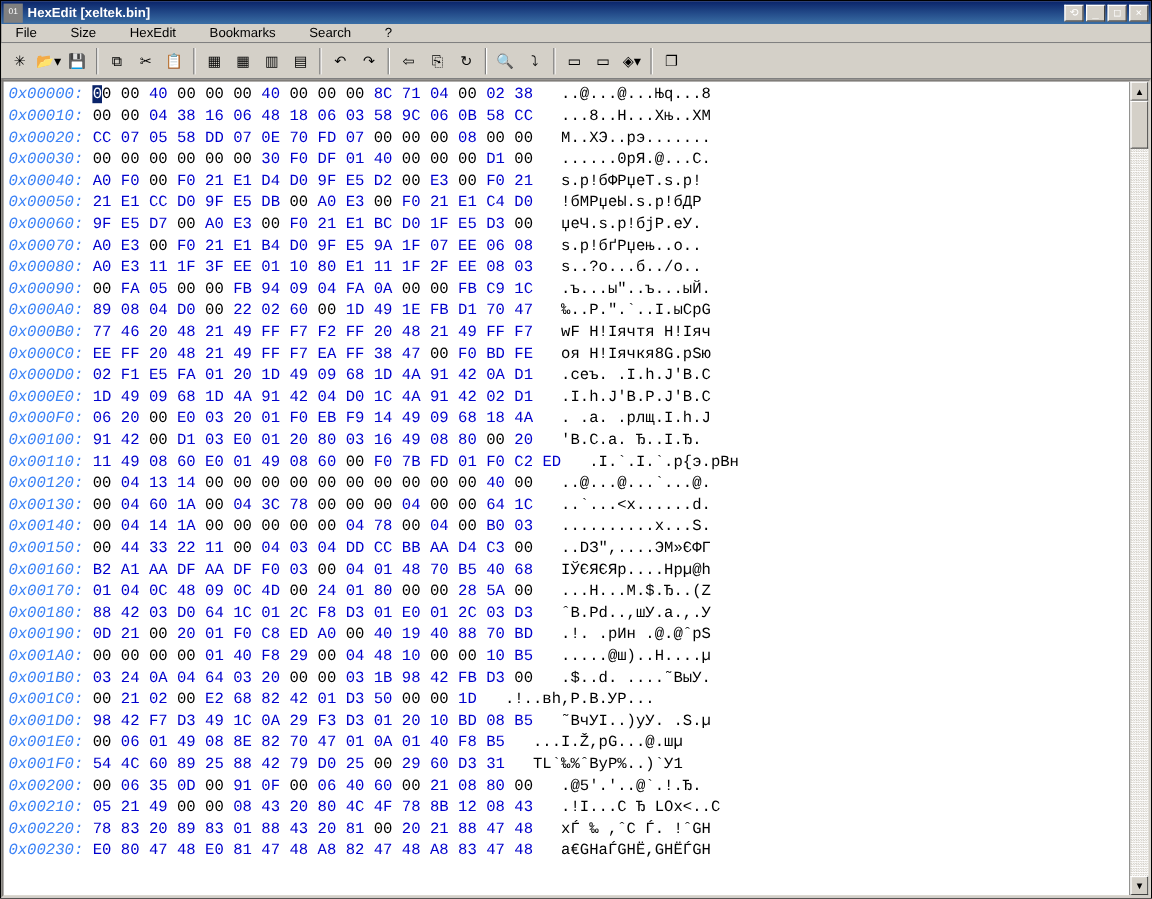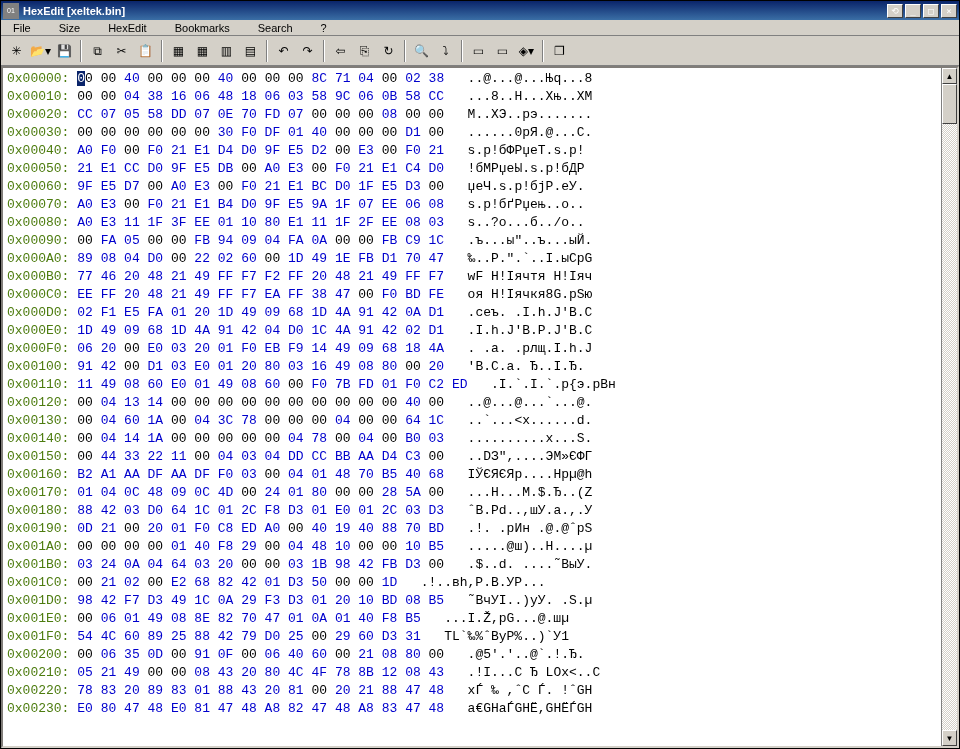--- a/index.html
+++ b/index.html
@@ -10,21 +10,21 @@
 .titlebar-text { flex:1; font-weight:bold; }
 .titlebar-btns { display:flex; gap:2px; }
 .tbtn { width:16px; height:14px; background:#d4d0c8; border:1px solid #fff; border-right-color:#404040; border-bottom-color:#404040; font-size:9px; display:flex; align-items:center; justify-content:center; font-family:monospace; cursor:pointer; }
 .menubar { height:16px; display:flex; align-items:center; padding:0 4px; gap:12px; border-bottom:1px solid #808080; }
 .menu-item { padding:2px 8px; cursor:pointer; }
 .toolbar { height:30px; display:flex; align-items:center; padding:2px 4px; gap:1px; border-bottom:1px solid #808080; background:#d4d0c8; }
 .tool-btn { width:23px; height:22px; border:1px solid transparent; display:flex; align-items:center; justify-content:center; cursor:pointer; font-size:12px; }
 .tool-sep { width:2px; height:22px; border-left:1px solid #808080; border-right:1px solid #fff; margin:0 3px; }
 .content { flex:1; background:#fff; border:2px inset #d4d0c8; overflow:hidden; position:relative; display:flex; }
 .hex-area { flex:1; font-family:"Courier New",monospace; font-size:13px; line-height:18px; padding:2px 4px; white-space:pre; overflow:hidden; color:#000; }
-.addr { color:#4d7c0f; }
+.addr { color:#3b82f6;font-style:italic; }
 .hx { color:#0000cd; }
 .hx0 { color:#000; }
 .cursor { background:#0a246a; color:#fff; }
 .scrollbar { width:16px; background:#d4d0c8; border-left:1px solid #808080; display:flex; flex-direction:column; }
 .sb-btn { height:16px; background:#d4d0c8; border:1px solid #fff; border-right-color:#404040; border-bottom-color:#404040; font-size:8px; display:flex; align-items:center; justify-content:center; }
 .sb-thumb { height:40px; background:#d4d0c8; border:1px solid #fff; border-right-color:#404040; border-bottom-color:#404040; }
 .sb-track { flex:1; background:repeating-conic-gradient(#d4d0c8 0 25%,#fff 0 50%) 0 0/2px 2px; }
 .statusbar { height:20px; display:flex; align-items:stretch; border-top:1px solid #fff; }
 .status-cell { border:1px inset #d4d0c8; padding:2px 6px; display:flex; align-items:center; }
 .sc1 { width:150px; justify-content:center; }

